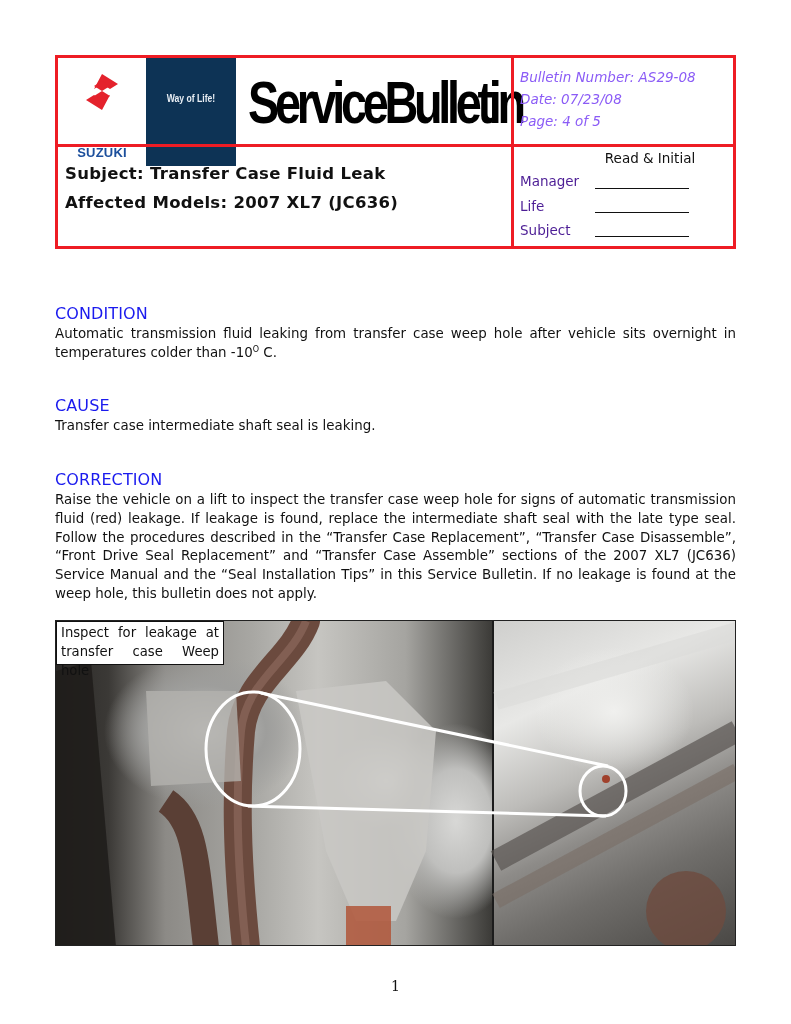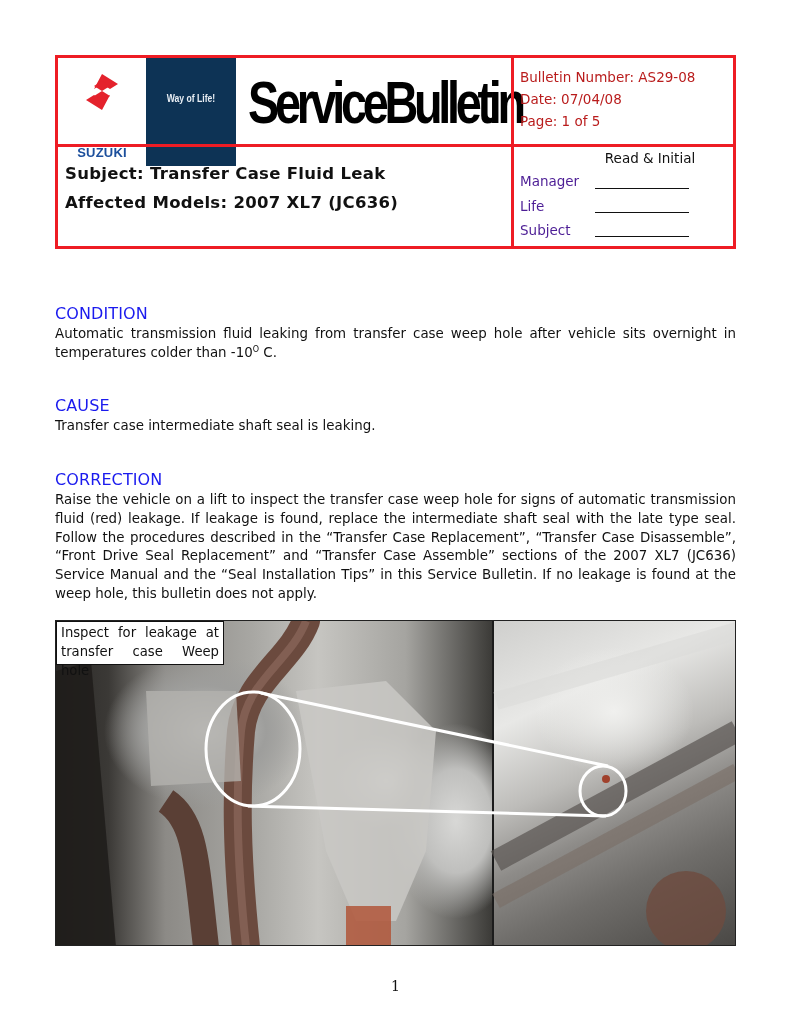--- a/index.html
+++ b/index.html
@@ -19,21 +19,21 @@
                    color: #1c4f9c; letter-spacing: 0.2px; margin-top: 32px; }
     .wol-cell { position: absolute; left: 88px; top: 0; width: 90px; height: 108px; background: #0d3355; }
     .wol-text { position: absolute; left: 0; right: 0; top: 34px; text-align: center;
                 font-family: "Liberation Sans", sans-serif; font-weight: bold; font-size: 10.5px;
                 color: #e8eef4; transform: scaleX(0.82); }
     .sb-title { position: absolute; left: 190px; top: 6px; height: 78px; line-height: 78px;
                 font-family: "Liberation Sans", sans-serif; font-weight: bold; font-size: 60px;
                 letter-spacing: -5.5px; color: #000; transform: scaleX(0.78); transform-origin: left center;
                 white-space: nowrap; }
 
-    .meta { position: absolute; left: 462px; top: 8px; font-size: 13.5px; line-height: 22px; color: #b91c1c; }
+    .meta { position: absolute; left: 462px; top: 8px; font-size: 13.5px; line-height: 22px; color: #8b5cf6; font-style: italic; }
     .meta div { white-space: nowrap; }
 
     .subject { position: absolute; left: 7px; top: 101px; font-size: 16.5px; line-height: 29px; color: #111;
                letter-spacing: 0.3px; }
     .subject div { white-space: nowrap; font-weight: bold; }
 
     .read-title { position: absolute; left: 456px; top: 92px; width: 222px; text-align: center;
                   font-size: 13.5px; color: #111; margin-left: 25px; }
     .sig-row { position: absolute; left: 462px; font-size: 13.5px; color: #4c1d95; }
     .sig-line { position: absolute; left: 537px; width: 94px; height: 0; border-bottom: 1.3px solid #111; }
@@ -83,22 +83,22 @@
   <div class="wol-cell">
     <div class="wol-text">Way of Life!</div>
   </div>
   <div class="sb-title">ServiceBulletin</div>
 
   <div class="vdiv"></div>
   <div class="hdiv"></div>
 
   <div class="meta">
     <div>Bulletin Number: AS29-08</div>
-    <div>Date: 07/04/08</div>
-    <div>Page: 1 of 5</div>
+    <div>Date: 07/23/08</div>
+    <div>Page: 4 of 5</div>
   </div>
 
   <div class="subject">
     <div>Subject:  Transfer Case Fluid Leak</div>
     <div>Affected Models:   2007 XL7 (JC636)</div>
   </div>
 
   <div class="read-title">Read &amp; Initial</div>
   <div class="sig-row" style="top:115px">Manager</div>
   <div class="sig-line" style="top:130px"></div>

